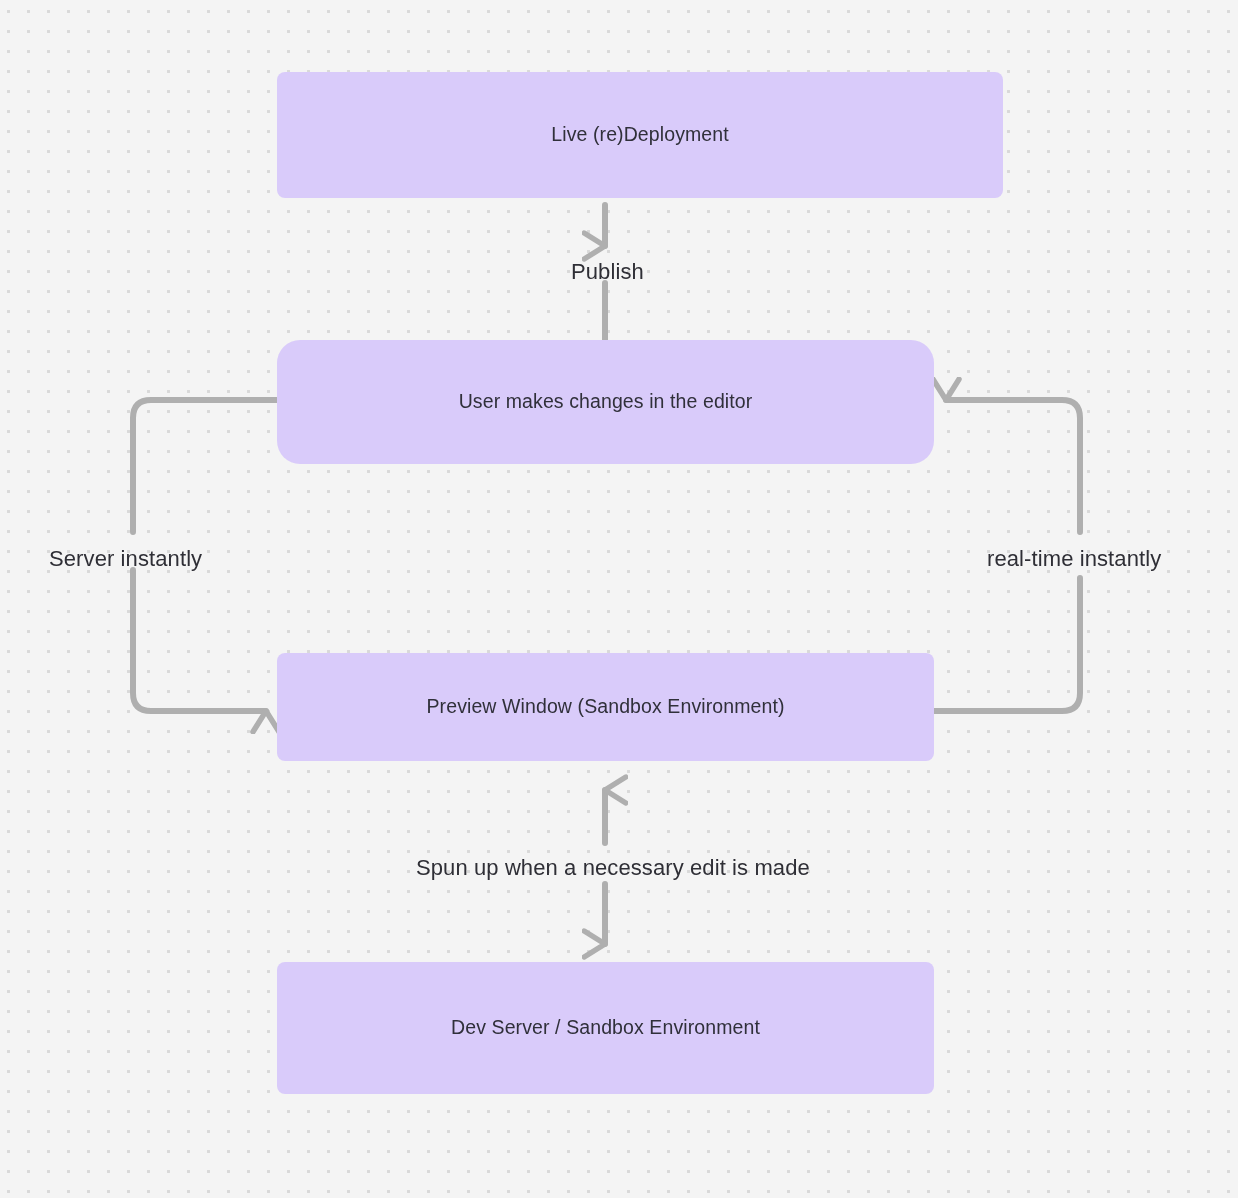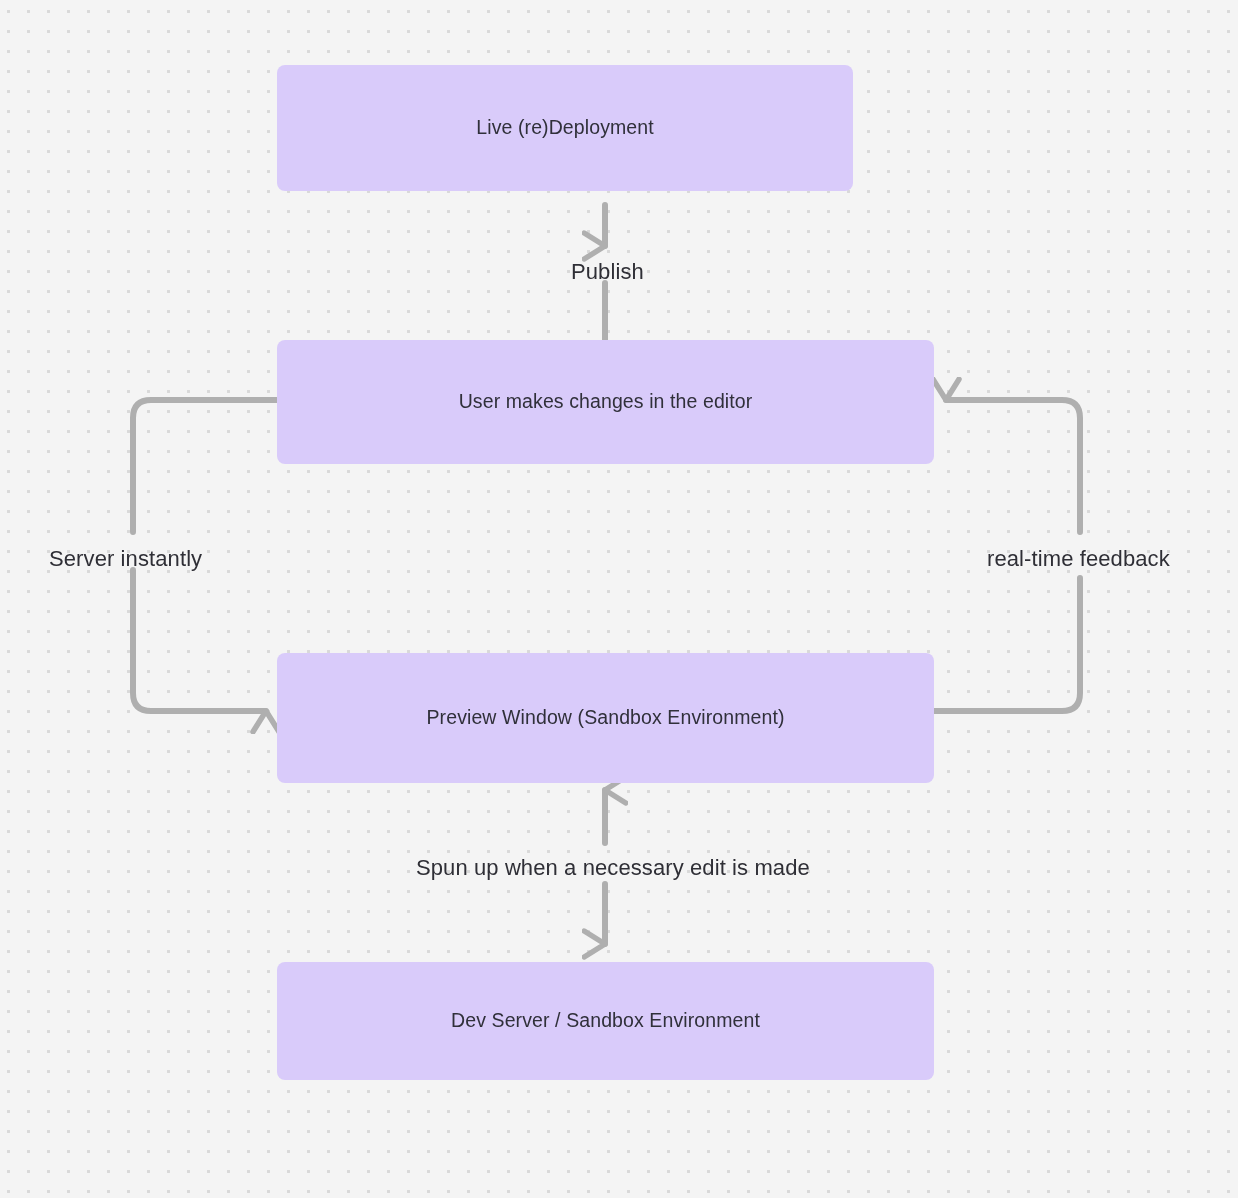--- a/index.html
+++ b/index.html
@@ -50,24 +50,24 @@
   }
   .edge-label {
     position: absolute;
     font-size: 22px;
     color: #2f2f36;
     letter-spacing: 0.1px;
     white-space: nowrap;
     line-height: 1;
     background-color: transparent;
   }
-  #node-live-deployment { left: 277px; top: 65px; width: 576px; height: 126px; }
-  #node-user-edits      { left: 277px; top: 340px; width: 657px; height: 124px; }
-  #node-preview-window  { left: 277px; top: 653px; width: 657px; height: 130px; }
-  #node-dev-server      { left: 277px; top: 962px; width: 657px; height: 118px; }
+  #node-live-deployment { left: 277px; top: 72px; width: 726px; height: 126px; }
+  #node-user-edits      { left: 277px; top: 340px; width: 657px; height: 124px; border-radius: 23px; }
+  #node-preview-window  { left: 277px; top: 653px; width: 657px; height: 108px; }
+  #node-dev-server      { left: 277px; top: 962px; width: 657px; height: 132px; }
 
   #label-publish        { left: 571px; top: 261px; }
   #label-updates        { left: 49px;  top: 548px; }
   #label-realtime       { left: 987px; top: 548px; }
   #label-spun-up        { left: 416px; top: 857px; }
 </style>
 </head>
 <body>
 
 <div id="canvas">
@@ -116,17 +116,17 @@
   </div>
 
   <div class="node" id="node-dev-server">
     <span class="node-label">Dev Server / Sandbox Environment</span>
   </div>
 
   <div class="edge-label" id="label-publish">Publish</div>
 
   <div class="edge-label" id="label-updates">Server instantly</div>
 
-  <div class="edge-label" id="label-realtime">real-time feedback</div>
+  <div class="edge-label" id="label-realtime">real-time instantly</div>
 
   <div class="edge-label" id="label-spun-up">Spun up when a necessary edit is made</div>
 
 </div>
 
 </body></html>

